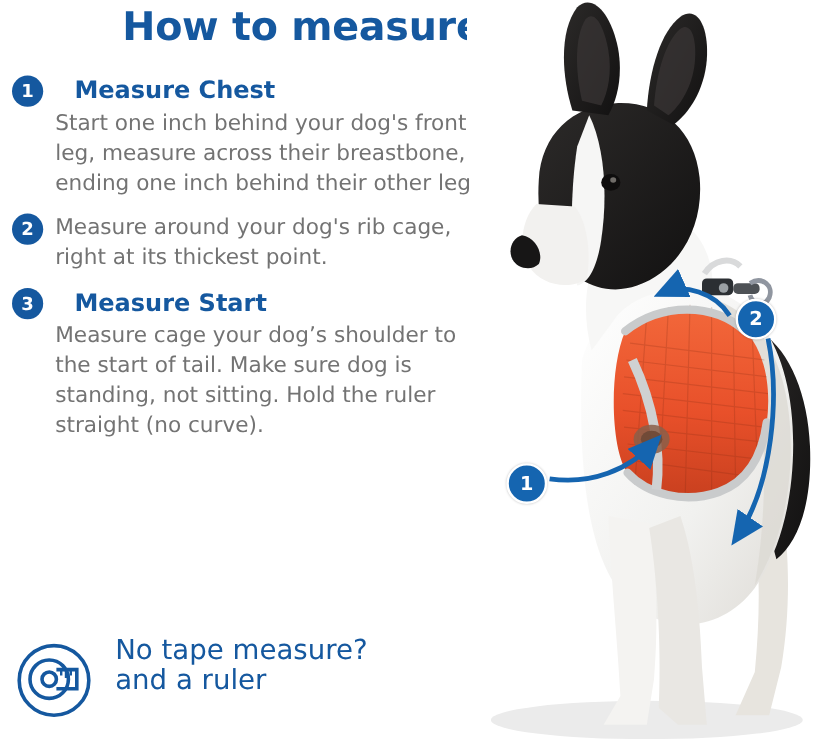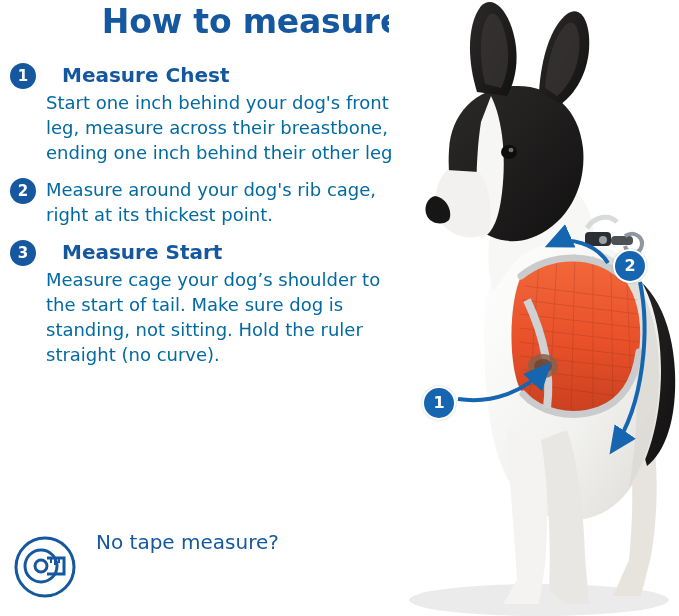--- a/index.html
+++ b/index.html
@@ -62,21 +62,21 @@
     font-size: 20px;
     font-weight: bold;
     color: #15589f;
     line-height: 26px;
   }
   .step-body {
     margin-left: 36px;
     margin-top: 2px;
     font-size: 18px;
     line-height: 25px;
-    color: #0369a1;
+    color: #737373;
     font-weight: normal;
     max-width: 350px;
   }
   .step2 .step-body, .step3 .step-body { max-width: 355px; }
 
   
   .footer {
     position: absolute;
     left: 10px;
     bottom: 4px;
@@ -87,21 +87,21 @@
     position: absolute;
     left: 4px;
     top: 12px;
     width: 62px;
     height: 62px;
   }
   .footer-text {
     position: absolute;
     left: 86px;
     top: 6px;
-    font-size: 20px;
+    font-size: 23px;
     line-height: 25px;
     color: #15589f;
   }
 
   
   .photo {
     position: absolute;
     right: 0;
     top: 0;
     width: 290px;
@@ -266,16 +266,17 @@
       <svg width="62" height="62" viewBox="0 0 62 62" xmlns="http://www.w3.org/2000/svg">
         <circle cx="31" cy="31" r="29" fill="none" stroke="#15589f" stroke-width="3"></circle>
         <circle cx="27" cy="30" r="16" fill="none" stroke="#15589f" stroke-width="3"></circle>
         <circle cx="27" cy="30" r="6" fill="none" stroke="#15589f" stroke-width="3"></circle>
         <path d="M33 22 L50 22 L50 38 L33 38" fill="none" stroke="#15589f" stroke-width="3"></path>
         <path d="M37 22 L37 27 M41 22 L41 29 M45 22 L45 27" stroke="#15589f" stroke-width="2"></path>
       </svg>
     </span>
     <div class="footer-text">
       <div>No tape measure?</div>
+      <div>and a ruler</div>
     </div>
   </div>
 
 </div>
 
 </body></html>

